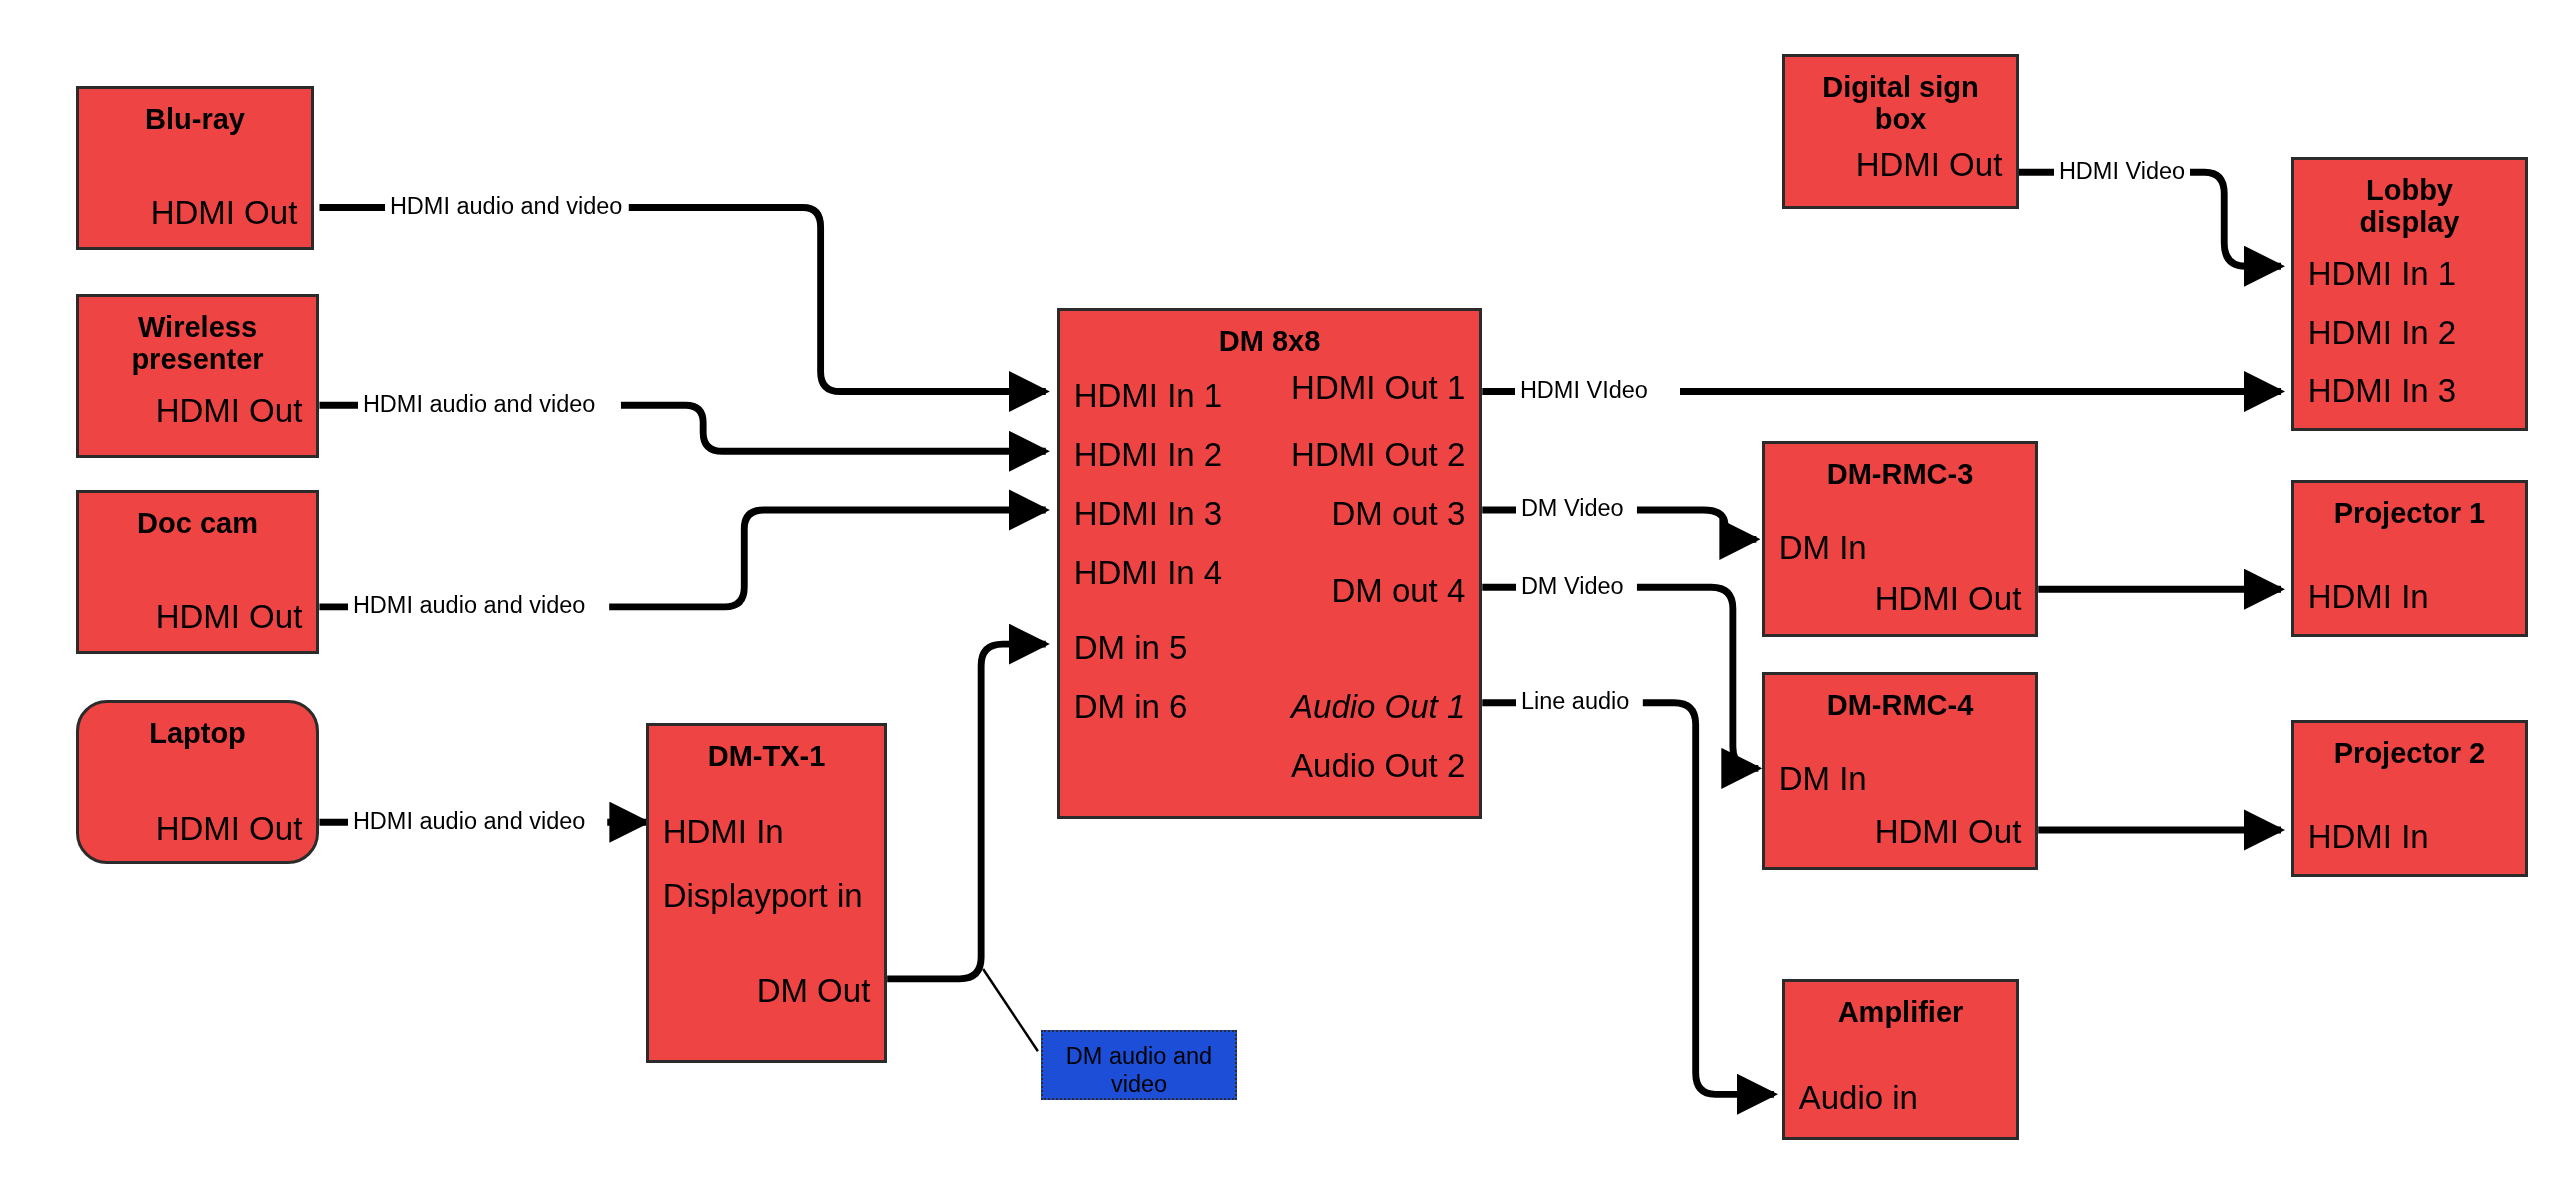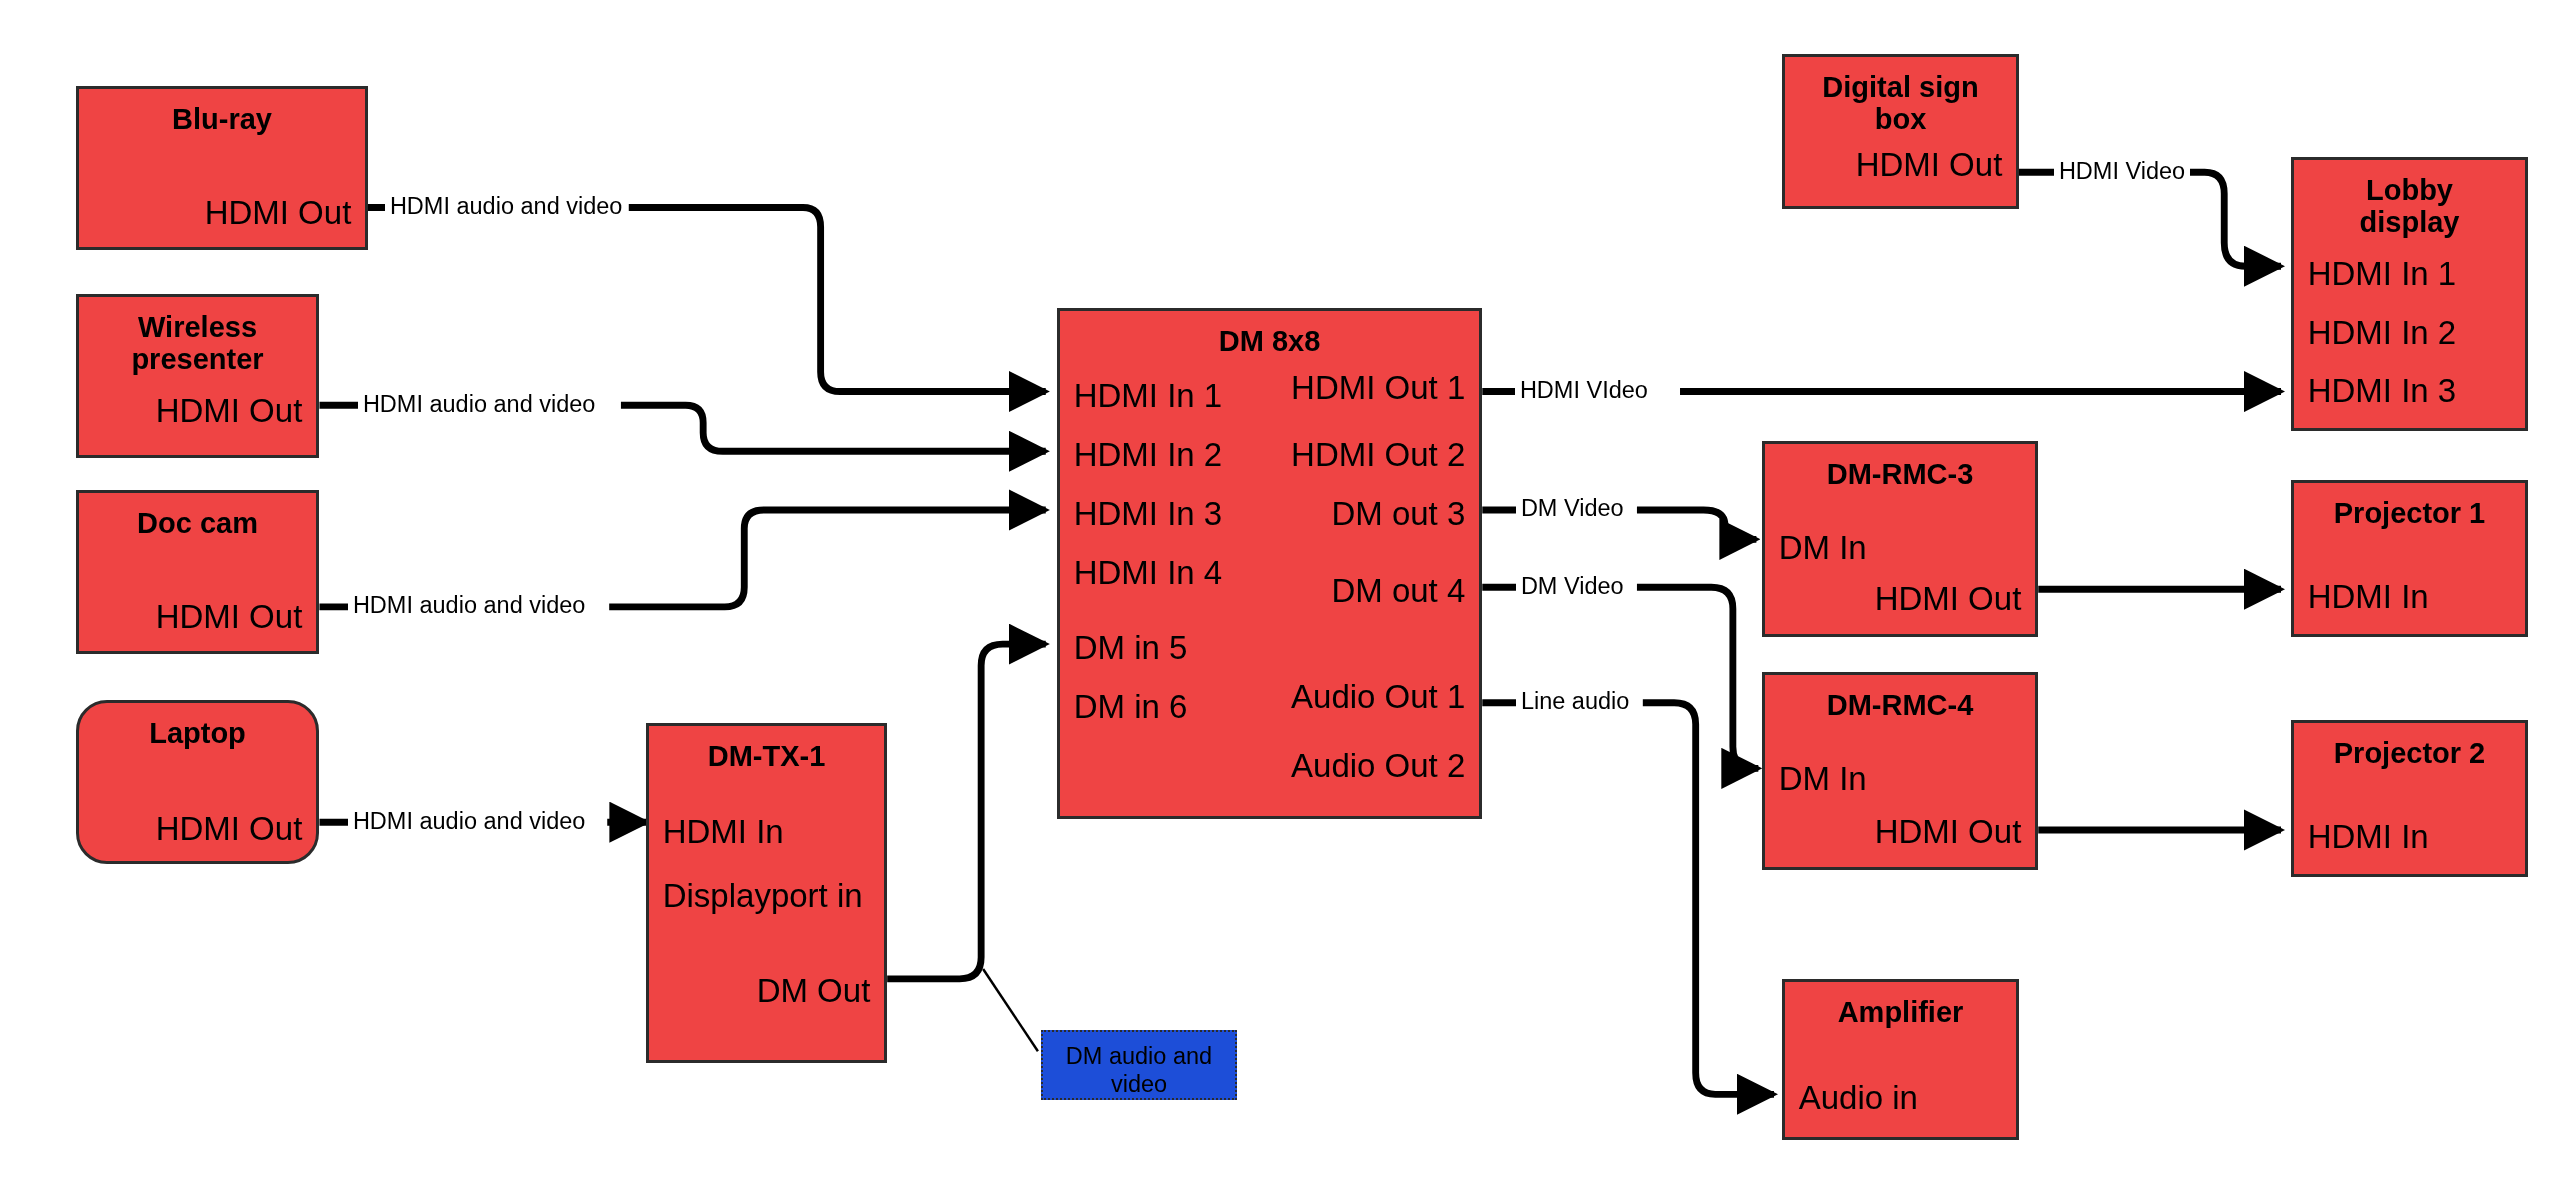--- a/index.html
+++ b/index.html
@@ -73,21 +73,21 @@
   <div class="edge-label" style="left:348px;top:810px;">HDMI audio and video</div>
 
   <div class="edge-label" style="left:1515px;top:379px;">HDMI VIdeo</div>
   <div class="edge-label" style="left:1516px;top:497px;">DM Video</div>
   <div class="edge-label" style="left:1516px;top:575px;">DM Video</div>
   <div class="edge-label" style="left:1516px;top:690px;">Line audio</div>
   <div class="edge-label" style="left:2054px;top:160px;">HDMI Video</div>
 
   <div class="callout" style="left:1041px;top:1030px;width:196px;height:70px;">DM audio and video</div>
 
-  <div class="node" style="left:76px;top:86px;width:292px;height:164px;">
+  <div class="node" style="left:76px;top:86px;width:238px;height:164px;">
     <div class="title ttop">Blu-ray</div>
     <div class="port right" style="top:106px;">HDMI Out</div>
   </div>
 
   <div class="node" style="left:76px;top:294px;width:243px;height:164px;">
     <div class="title ttop">Wireless</div>
     <div class="title">presenter</div>
     <div class="port right" style="top:96px;">HDMI Out</div>
   </div>
 
@@ -114,21 +114,21 @@
     <div class="port left" style="top:126px;">HDMI In 2</div>
     <div class="port left" style="top:185px;">HDMI In 3</div>
     <div class="port left" style="top:244px;">HDMI In 4</div>
     <div class="port left" style="top:319px;">DM in 5</div>
     <div class="port left" style="top:378px;">DM in 6</div>
 
     <div class="port right" style="top:59px;">HDMI Out 1</div>
     <div class="port right" style="top:126px;">HDMI Out 2</div>
     <div class="port right" style="top:185px;">DM out 3</div>
     <div class="port right" style="top:262px;">DM out 4</div>
-    <div class="port right" style="top:368px;">Audio Out 1</div>
+    <div class="port right" style="top:378px;font-style:italic;">Audio Out 1</div>
     <div class="port right" style="top:437px;">Audio Out 2</div>
   </div>
 
   <div class="node" style="left:1782px;top:54px;width:237px;height:155px;">
     <div class="title ttop">Digital sign</div>
     <div class="title">box</div>
     <div class="port right" style="top:90px;">HDMI Out</div>
   </div>
 
   <div class="node" style="left:2291px;top:157px;width:237px;height:274px;">

